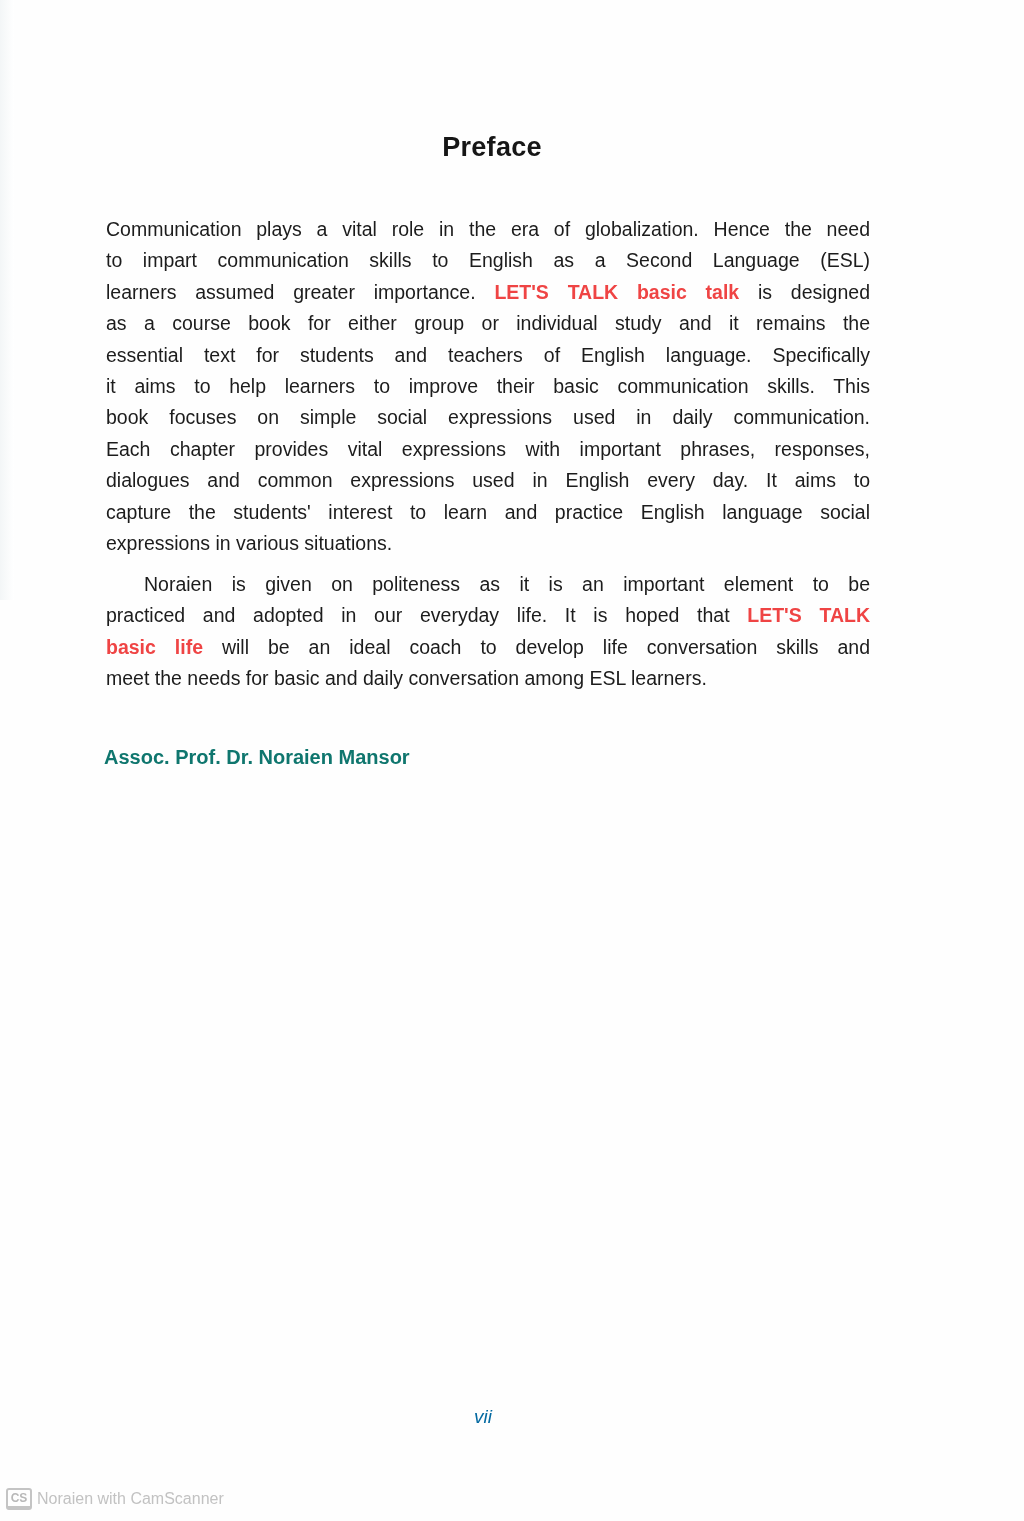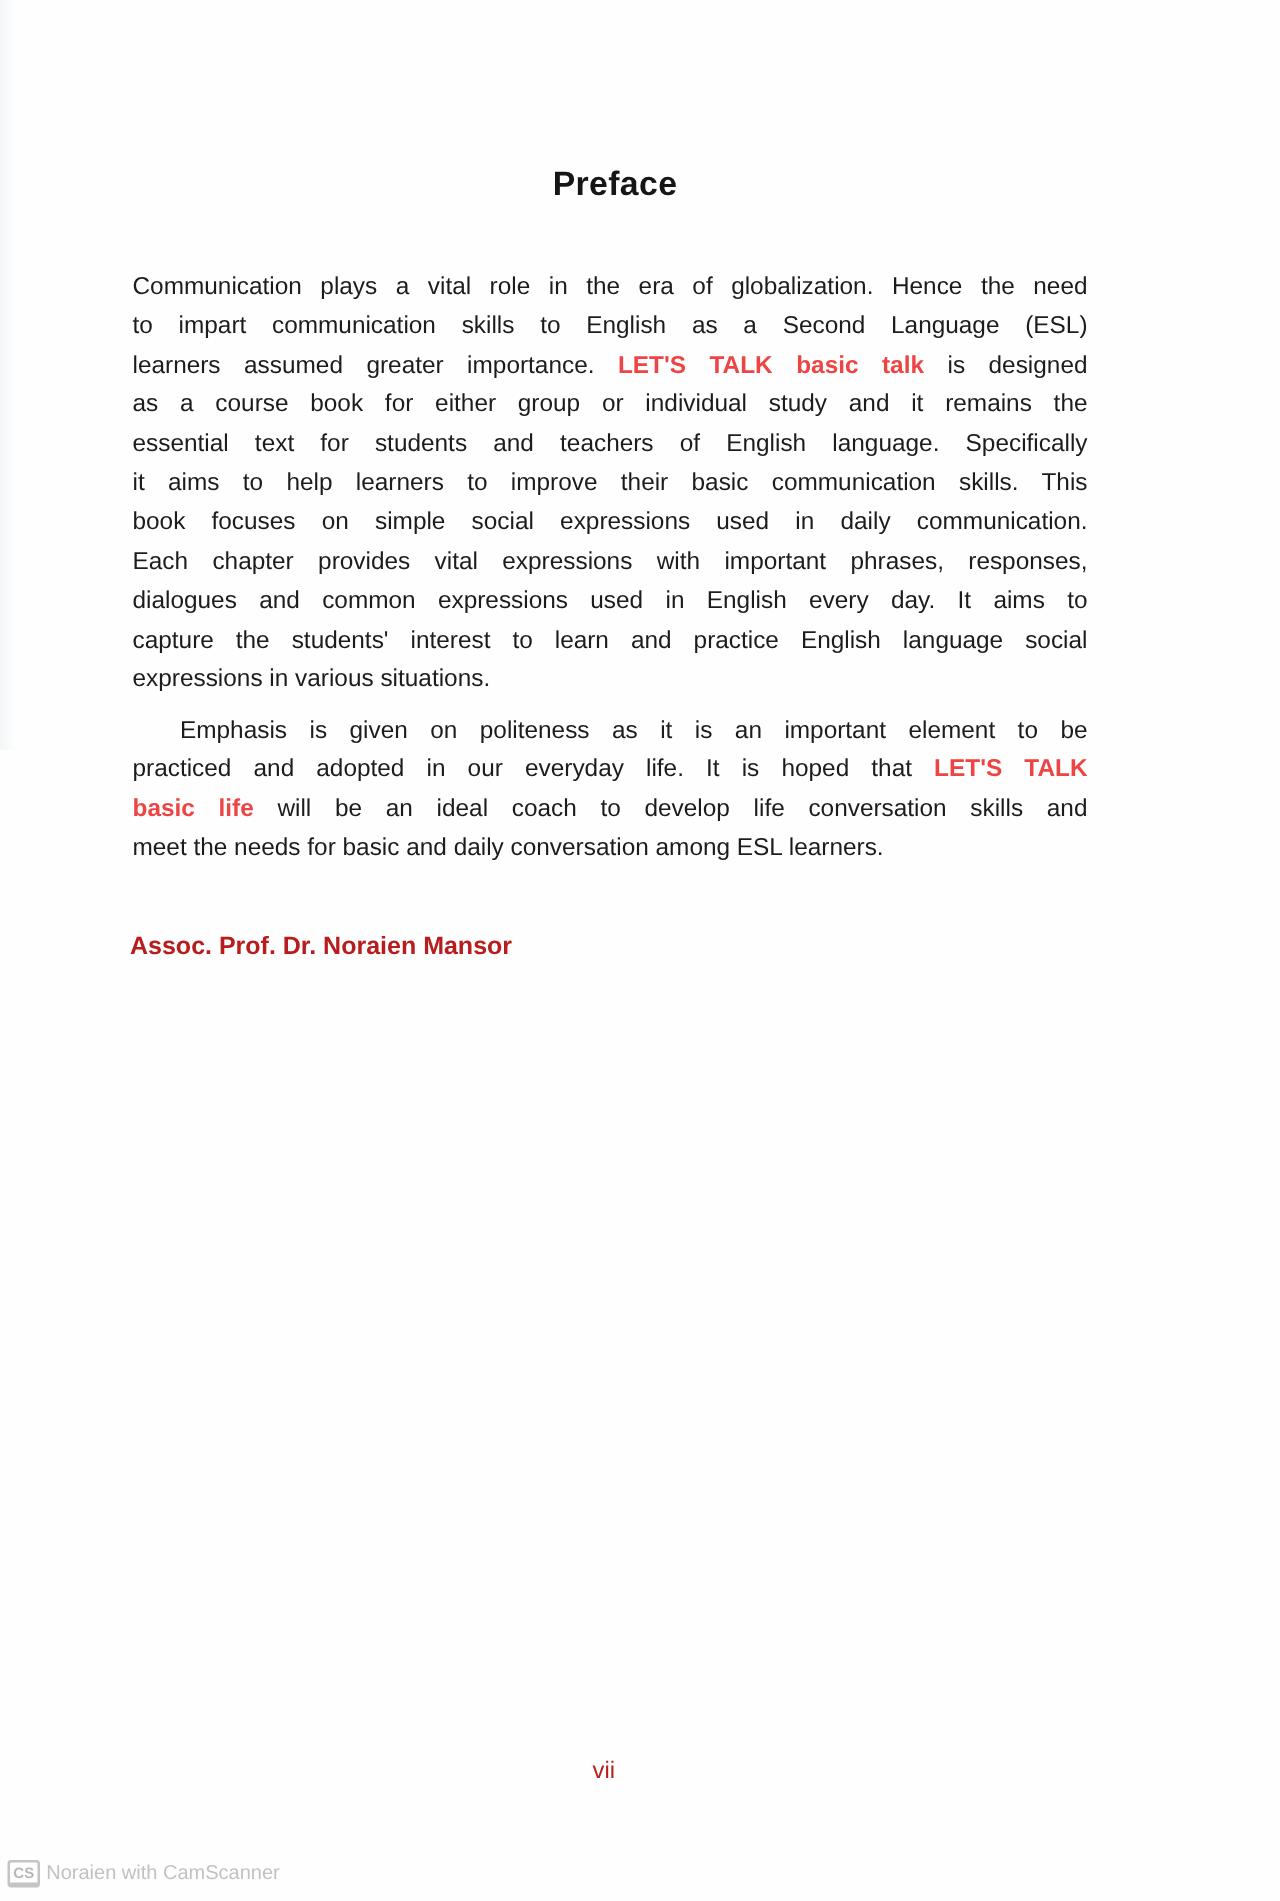--- a/index.html
+++ b/index.html
@@ -63,28 +63,29 @@
     .line span { white-space: pre; }
     b { font-weight: bold; color: #ef4444; }
     .p1 { top: 214px; }
     .p2 { top: 569px; }
     .signature {
       position: absolute;
       top: 746px;
       left: 104px;
       font-size: 20px;
       font-weight: bold;
-      color: #b91c1c;
+      color: #0f766e;
     }
     .page-number {
       position: absolute;
       top: 1406px;
       left: 474px;
       font-size: 19px;
-      color: #b91c1c;
+      color: #0369a1;
+      font-style: italic;
     }
     .watermark {
       position: absolute;
       left: 6px;
       top: 1488px;
       display: flex;
       align-items: center;
       gap: 5px;
       color: #c2c2c2;
       font-size: 16px;
@@ -120,21 +121,21 @@
       <div class="line"><span>as a course book for either group or individual study and it remains the</span></div>
       <div class="line"><span>essential text for students and teachers of English language. Specifically</span></div>
       <div class="line"><span>it aims to help learners to improve their basic communication skills. This</span></div>
       <div class="line"><span>book focuses on simple social expressions used in daily communication.</span></div>
       <div class="line"><span>Each chapter provides vital expressions with important phrases, responses,</span></div>
       <div class="line"><span>dialogues and common expressions used in English every day. It aims to</span></div>
       <div class="line"><span>capture the students' interest to learn and practice English language social</span></div>
       <div class="line last"><span>expressions in various situations.</span></div>
     </div>
   <div class="para p2">
-      <div class="line indent"><span>Emphasis is given on politeness as it is an important element to be</span></div>
+      <div class="line indent"><span>Noraien is given on politeness as it is an important element to be</span></div>
       <div class="line"><span>practiced and adopted in our everyday life. It is hoped that </span><b>LET'S TALK</b></div>
       <div class="line"><b>basic life</b><span> will be an ideal coach to develop life conversation skills and</span></div>
       <div class="line last"><span>meet the needs for basic and daily conversation among ESL learners.</span></div>
     </div>
 
   <div class="signature">Assoc. Prof. Dr. Noraien Mansor</div>
 
   <div class="page-number">vii</div>
 
   <div class="watermark">

